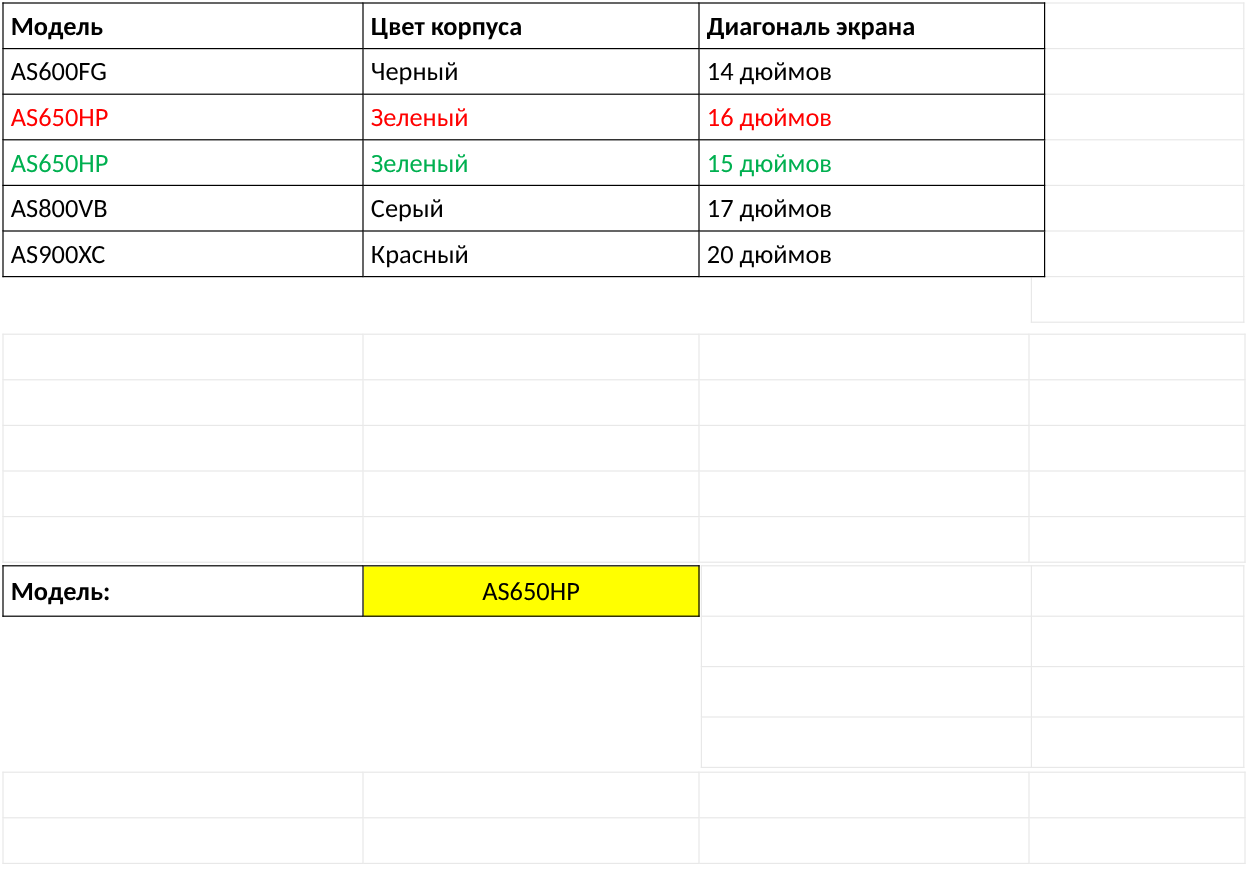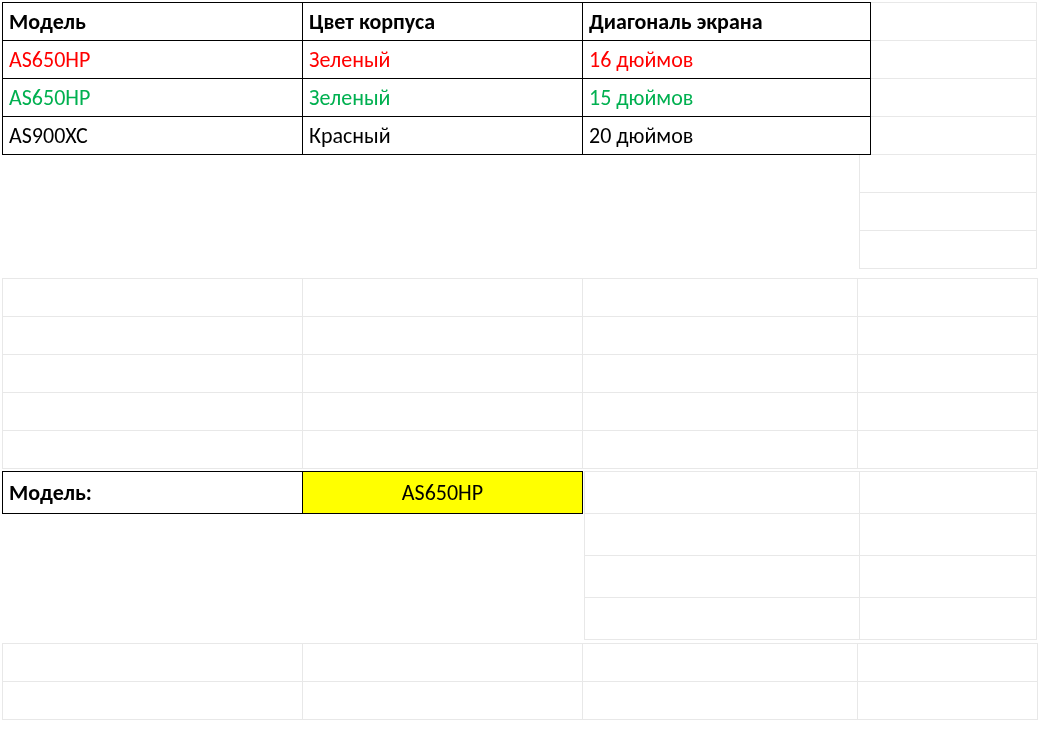--- a/index.html
+++ b/index.html
@@ -153,28 +153,38 @@
   </table>
 
 <table class="spreadsheet">
   <tbody>
       <tr>
     <td class="col1 header-cell">Модель</td>
     <td class="col2 header-cell">Цвет корпуса</td>
     <td class="col3 header-cell">Диагональ экрана</td>
   </tr>
   <tr>
+    <td class="col1">AS600FG</td>
+    <td class="col2">Черный</td>
+    <td class="col3">14 дюймов</td>
+  </tr>
+  <tr>
     <td class="col1 red-text">AS650HP</td>
     <td class="col2 red-text">Зеленый</td>
     <td class="col3 red-text">16 дюймов</td>
   </tr>
   <tr>
     <td class="col1 green-text">AS650HP</td>
     <td class="col2 green-text">Зеленый</td>
     <td class="col3 green-text">15 дюймов</td>
+  </tr>
+  <tr>
+    <td class="col1">AS800VB</td>
+    <td class="col2">Серый</td>
+    <td class="col3">17 дюймов</td>
   </tr>
   <tr>
     <td class="col1">AS900XC</td>
     <td class="col2">Красный</td>
     <td class="col3">20 дюймов</td>
   </tr>
 </tbody>
   </table>
 
 <table class="ghost-grid">

